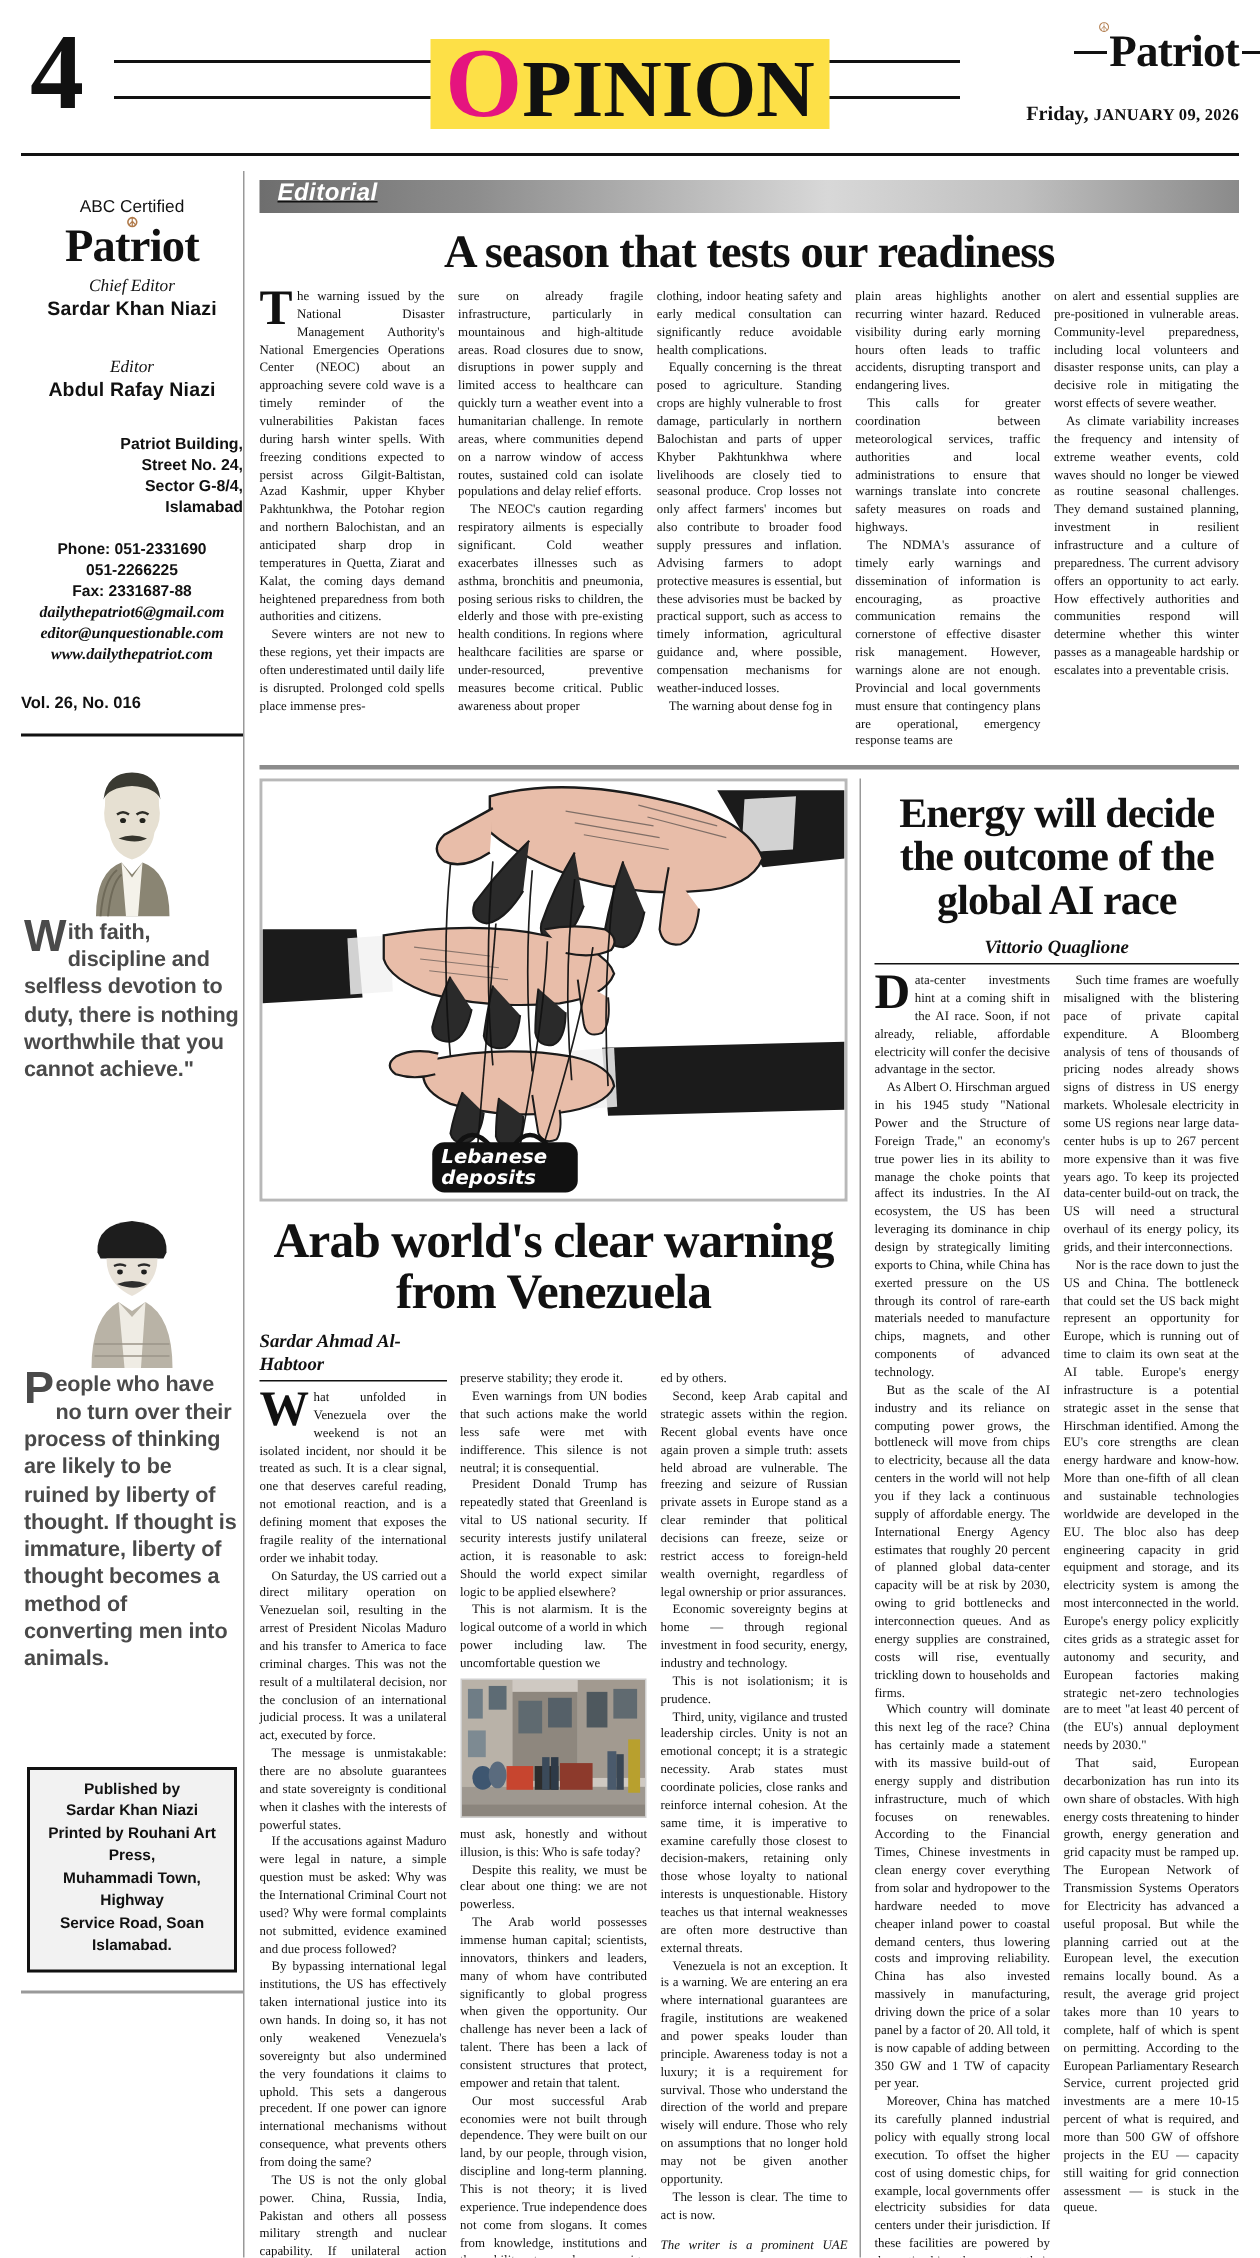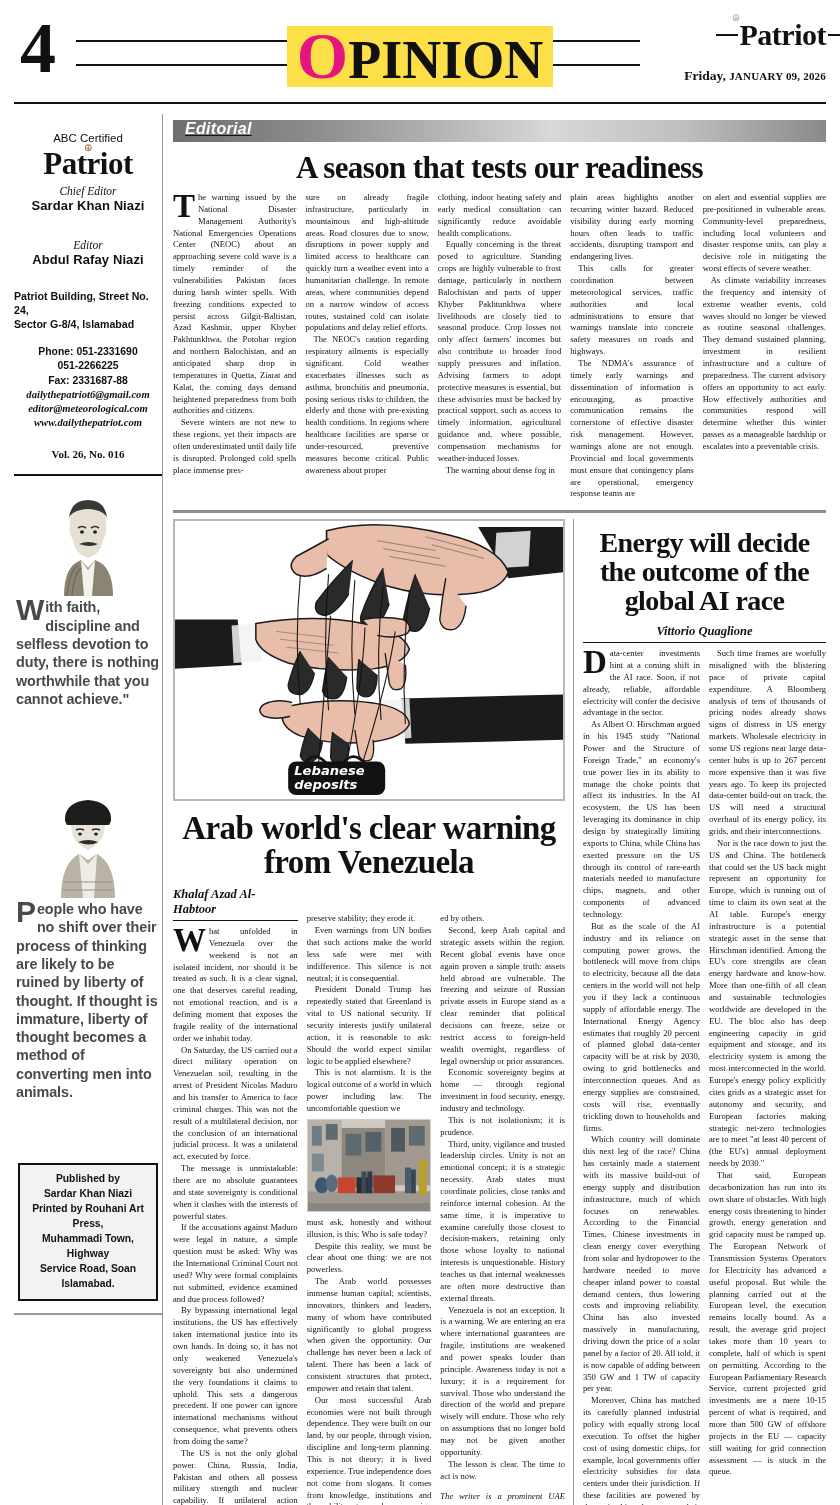--- a/index.html
+++ b/index.html
@@ -30,24 +30,24 @@
   .maincol{flex:1;padding-left:10px;border-left:1px solid #999;}
 
   
   .abc{text-align:center;font-family:"Liberation Sans",sans-serif;font-size:11.5px;font-weight:400;margin:18px 0 2px;}
   .railbrand{text-align:center;font-family:"Liberation Serif",serif;font-size:31px;font-weight:700;letter-spacing:-.5px;line-height:1.05;}
   .railbrand .flameglyph{font-size:9px;}
   .ed-block{text-align:center;margin-top:4px;}
   .ed-role{font-style:italic;font-size:11.5px;font-family:"Liberation Serif",serif;}
   .ed-name{font-family:"Liberation Sans",sans-serif;font-size:13px;font-weight:700;letter-spacing:.1px;margin-top:1px;}
   .ed-gap{height:22px;}
-  .addr{text-align:left;font-family:"Liberation Sans",sans-serif;font-size:10.6px;font-weight:700;line-height:1.35;margin-top:22px;}
+  .addr{text-align:right;font-family:"Liberation Sans",sans-serif;font-size:10.6px;font-weight:700;line-height:1.35;margin-top:22px;margin-left:44px;}
   .contact{text-align:center;font-family:"Liberation Sans",sans-serif;font-size:10.4px;font-weight:700;line-height:1.35;margin-top:14px;}
   .contact .web{font-style:italic;font-weight:700;font-family:"Liberation Serif",serif;font-size:10.6px;}
-  .vol{text-align:center;font-family:Liberation Serif, serif;font-size:11px;font-weight:700;margin-top:18px;}
+  .vol{font-family:Liberation Sans, sans-serif;font-size:11px;font-weight:700;margin-top:18px;}
   .rail-hr{height:2px;background:#111;margin:14px 0 0 0;}
 
   .portrait{margin:16px auto 2px;width:86px;height:104px;display:block;}
   .quote{font-family:"Liberation Sans",sans-serif;font-size:14.4px;font-weight:700;line-height:1.27;color:#4a4a4a;letter-spacing:-.1px;padding:0 2px;}
   .quote .dropq{float:left;font-size:30px;line-height:.82;padding-right:1px;font-weight:700;}
   .pubbox{border:2px solid #111;margin:10px 4px 0;padding:7px 4px;text-align:center;font-family:"Liberation Sans",sans-serif;font-weight:700;font-size:10.3px;line-height:1.45;background:#f2f2f2;}
   .rail-hr-bottom{height:2px;background:#999;margin-top:12px;}
 
   
   .ed-banner{position:relative;height:22px;margin:6px 0 0 0;background:linear-gradient(to right,#6e6e6e 0%,#8d8d8d 22%,#d8d8d8 58%,#bfbfbf 78%,#8a8a8a 100%);display:flex;align-items:flex-start;text-decoration:underline;}
@@ -118,21 +118,21 @@
         </div>
 
         <div class="addr" style="white-space:pre-line">Patriot Building, Street No. 24,
 Sector G-8/4, Islamabad</div>
 
         <div class="contact">
           <div>Phone: 051-2331690</div>
           <div>051-2266225</div>
           <div>Fax:    2331687-88</div>
           <div class="web">dailythepatriot6@gmail.com</div>
-          <div class="web">editor@meteorological.com</div>
+          <div class="web">editor@unquestionable.com</div>
           <div class="web">www.dailythepatriot.com</div>
         </div>
 
         <div class="vol">Vol. 26, No. 016</div>
         <div class="rail-hr"></div>
 
         <svg class="portrait" viewBox="0 0 86 104">
           <rect width="86" height="104" fill="#ffffff"></rect>
           <path d="M25 30 Q24 12 43 11 Q62 12 61 30 Q63 40 58 48 Q56 62 43 66 Q30 62 28 48 Q23 40 25 30Z" fill="#e6e0d2"></path>
           <path d="M24 26 Q26 8 43 8 Q60 8 62 26 Q59 18 43 17 Q27 18 24 26Z" fill="#3a3a32"></path>
@@ -155,21 +155,21 @@
           <path d="M31 36 Q35 34 39 36" stroke="#2a2a2a" stroke-width="1.5" fill="none"></path>
           <path d="M47 36 Q51 34 55 36" stroke="#2a2a2a" stroke-width="1.5" fill="none"></path>
           <ellipse cx="35" cy="40" rx="1.9" ry="1.6" fill="#1f1f1f"></ellipse>
           <ellipse cx="51" cy="40" rx="1.9" ry="1.6" fill="#1f1f1f"></ellipse>
           <path d="M33 48 Q43 44 53 48 Q45 53 33 48Z" fill="#2e2e2e"></path>
           <path d="M16 104 Q16 70 34 60 L43 66 L52 60 Q70 70 70 104Z" fill="#b9b3a6"></path>
           <path d="M34 60 L43 70 L52 60 L49 104 L38 104Z" fill="#efece4"></path>
           <path d="M18 96 h50" stroke="#9b9489" stroke-width="1" fill="none"></path>
           <path d="M18 88 h50" stroke="#9b9489" stroke-width="1" fill="none"></path>
         </svg>
-        <div class="quote"><span class="dropq">P</span><span>eople who have no shift over their process of thinking are likely to be ruined by liberty of thought. If thought is immature, liberty of thought becomes a method of converting men into animals.</span></div>
+        <div class="quote"><span class="dropq">P</span><span>eople who have no turn over their process of thinking are likely to be ruined by liberty of thought. If thought is immature, liberty of thought becomes a method of converting men into animals.</span></div>
 
         <div class="pubbox" style="white-space:pre-line;margin-top:62px">Published by
 Sardar Khan Niazi
 Printed by Rouhani Art Press,
 Muhammadi Town, Highway
 Service Road, Soan Islamabad.</div>
         <div class="rail-hr-bottom"></div>
       </div>
 
       <div class="maincol">
@@ -270,21 +270,21 @@
                 <text x="118" y="258" font-family="DejaVu Sans, sans-serif" font-size="13" font-style="italic" fill="#ffffff" font-weight="bold">Lebanese</text>
                 <text x="118" y="272" font-family="DejaVu Sans, sans-serif" font-size="13" font-style="italic" fill="#ffffff" font-weight="bold">deposits</text>
               </g>
             </svg>
 
             <h1 class="hl hl-ven">Arab world's clear warning from Venezuela</h1>
 
             <div class="cols">
 
               <div class="tcol">
-                <div class="byline left">Khalaf Azad Al-Habtoor</div>
+                <div class="byline left">Sardar Ahmad Al-Habtoor</div>
                 <div class="art">
                   <p class="first"><span class="dropcap">W</span><span>hat unfolded in Venezuela over the weekend is not an isolated incident, nor should it be treated as such. It is a clear signal, one that deserves careful reading, not emotional reaction, and is a defining moment that exposes the fragile reality of the international order we inhabit today.</span></p>
                   <p>On Saturday, the US carried out a direct military operation on Venezuelan soil, resulting in the arrest of President Nicolas Maduro and his transfer to America to face criminal charges. This was not the result of a multilateral decision, nor the conclusion of an international judicial process. It was a unilateral act, executed by force.</p>
                   <p>The message is unmistakable: there are no absolute guarantees and state sovereignty is conditional when it clashes with the interests of powerful states.</p>
                   <p>If the accusations against Maduro were legal in nature, a simple question must be asked: Why was the International Criminal Court not used? Why were formal complaints not submitted, evidence examined and due process followed?</p>
                   <p>By bypassing international legal institutions, the US has effectively taken international justice into its own hands. In doing so, it has not only weakened Venezuela's sovereignty but also undermined the very foundations it claims to uphold. This sets a dangerous precedent. If one power can ignore international mechanisms without consequence, what prevents others from doing the same?</p>
                   <p>The US is not the only global power. China, Russia, India, Pakistan and others all possess military strength and nuclear capability. If unilateral action becomes an accepted norm, who will restrain the next intervention carried out under the banner of "security" or "justice?" This is why Venezuela matters. Not because of sympathy for a regime or a leader but because the rules themselves are being rewritten.</p>
 
                 </div>
               </div>

